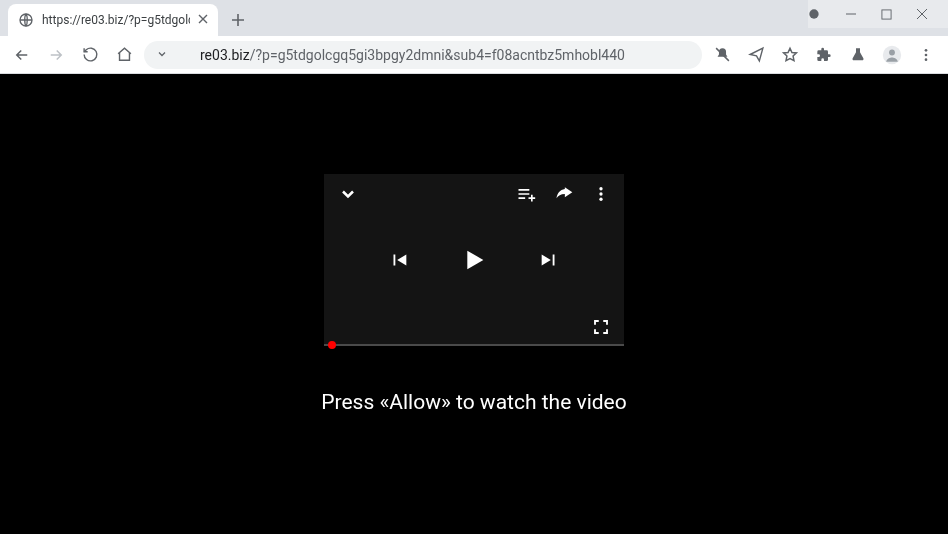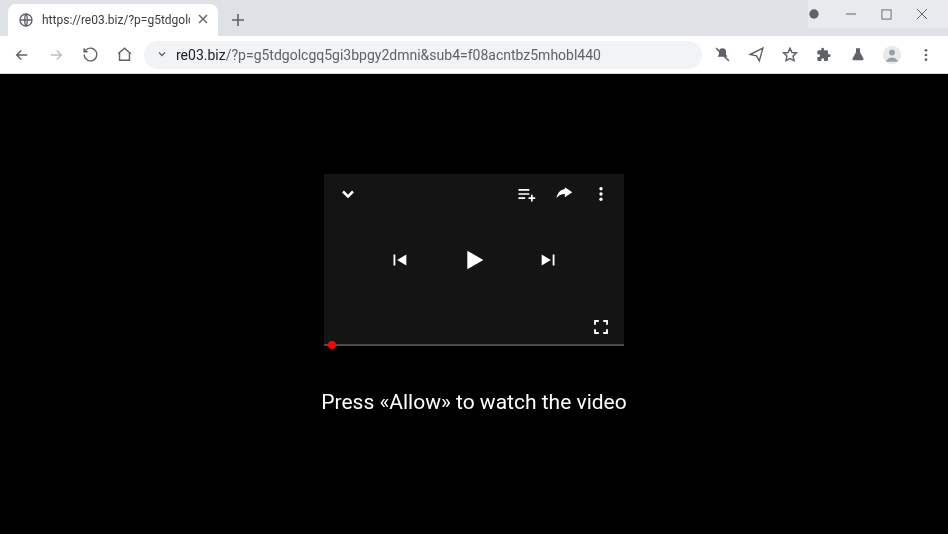--- a/index.html
+++ b/index.html
@@ -63,21 +63,21 @@
     height:28px;
     background:#f1f3f4;
     border-radius:14px;
     display:flex;
     align-items:center;
     padding:0 12px;
     gap:8px;
     font-size:14px;
     color:#5f6368;
   }
-  .addr-text { flex:1; white-space:nowrap; overflow:hidden; }
+  .addr-text { flex:1; white-space:nowrap; overflow:hidden;margin-left:24px; }
   .addr-text .domain { color:#202124; }
   .addr-text .path { color:#5f6368; }
   .content {
     background:#000;
     height: calc(534px - 36px - 38px);
     position:relative;
     display:flex;
     flex-direction:column;
     align-items:center;
     justify-content:center;

